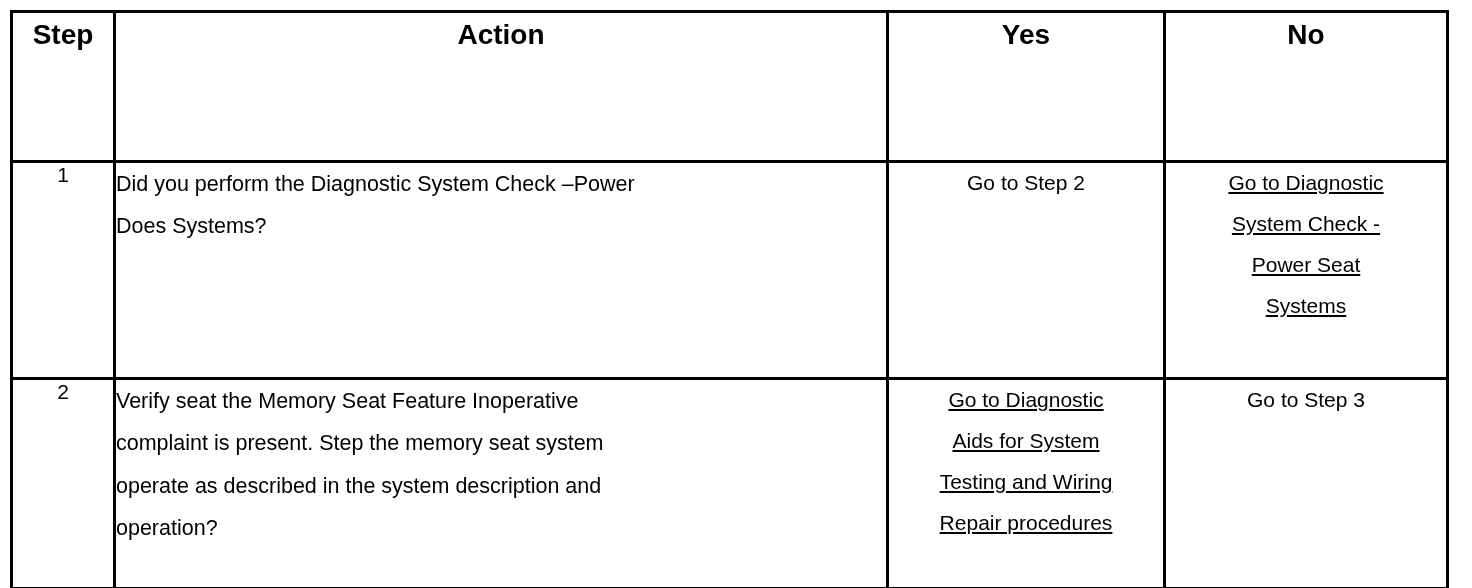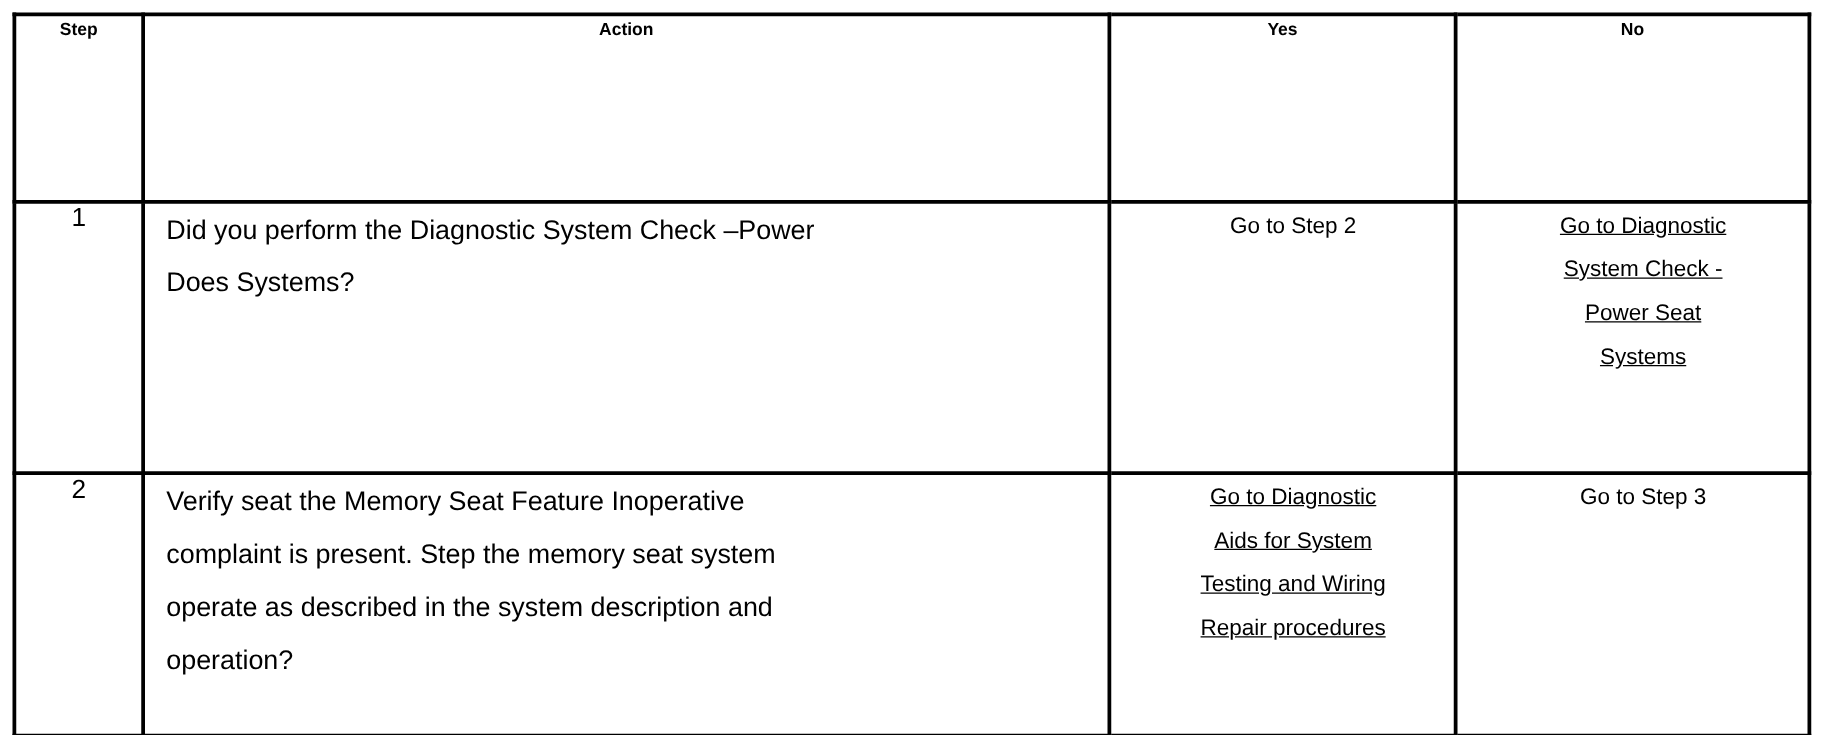--- a/index.html
+++ b/index.html
@@ -43,21 +43,21 @@
   col.c-yes    { width: 277px; }
   col.c-no     { width: 283px; }
 
   
   thead th {
     border-bottom-width: 5px;
     height: 147px;
     vertical-align: middle;
     text-align: center;
     font-weight: bold;
-    font-size: 14px;
+    font-size: 28px;
     line-height: 1.55;
   }
   th.h-step {
     padding: 0 28px;
     word-break: break-all;
   }
   
   tbody tr.row-1 td { height: 214px; }
   tbody tr.row-2 td { height: 207px; }
 
@@ -68,32 +68,32 @@
   }
   td.cell-action {
     text-align: left;
     vertical-align: top;
     font-size: 21.5px;
     line-height: 1.97;
     padding: 16px 12px 10px 20px;
   }
   td.cell-yes, td.cell-no {
     text-align: center;
-    font-size: 18px;
+    font-size: 21px;
     line-height: 1.95;
   }
   
   .va-top    { vertical-align: top; }
   .va-bottom { vertical-align: bottom; }
 
   .pad-top    { padding: 14px 8px 10px 8px; text-decoration: underline; }
   .pad-bottom { padding: 10px 8px 20px 8px; }
 
   .cell-lines { display: block; }
-  .cell-lines .ln { display: block; white-space: nowrap; padding-left: 17px; }
+  .cell-lines .ln { display: block; white-space: nowrap; }
 </style>
 </head>
 <body>
 
 <div id="page">
 
   <table class="diag-table">
     <colgroup>
       <col class="c-step">
       <col class="c-action">

